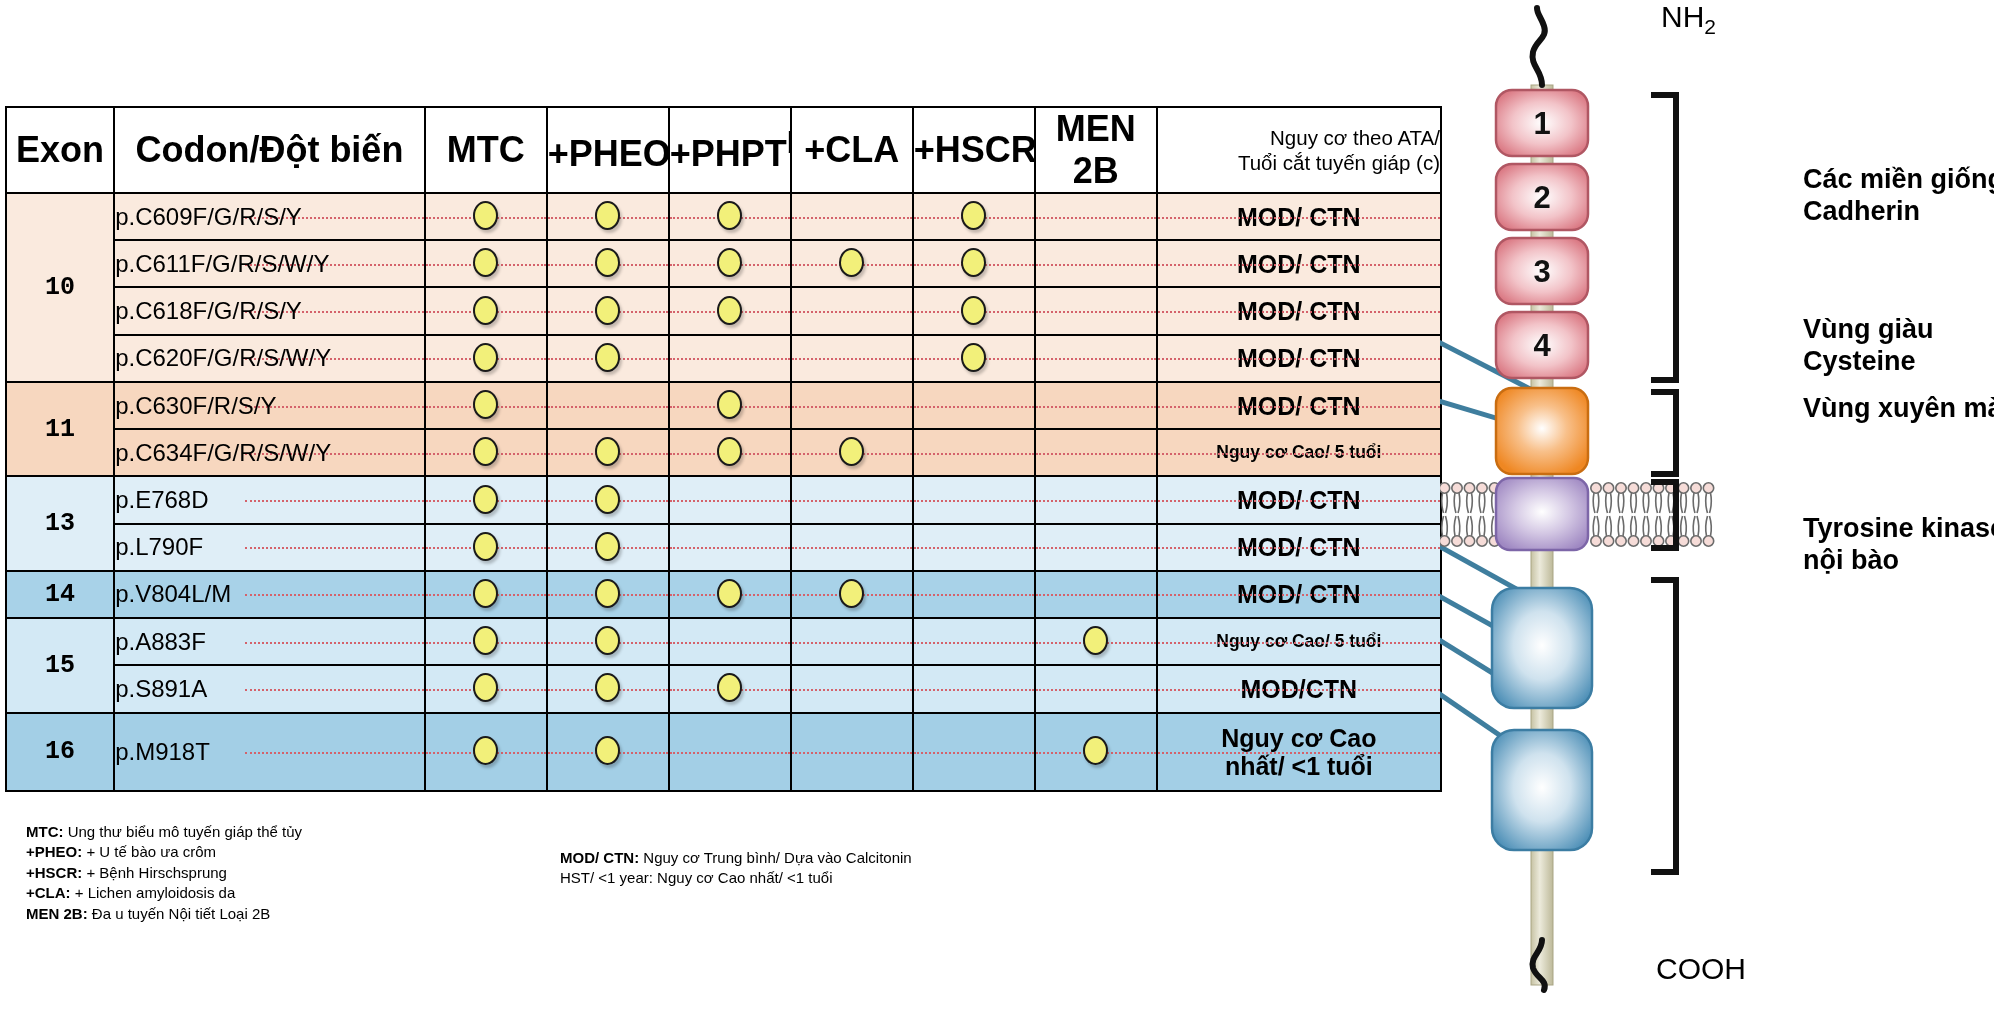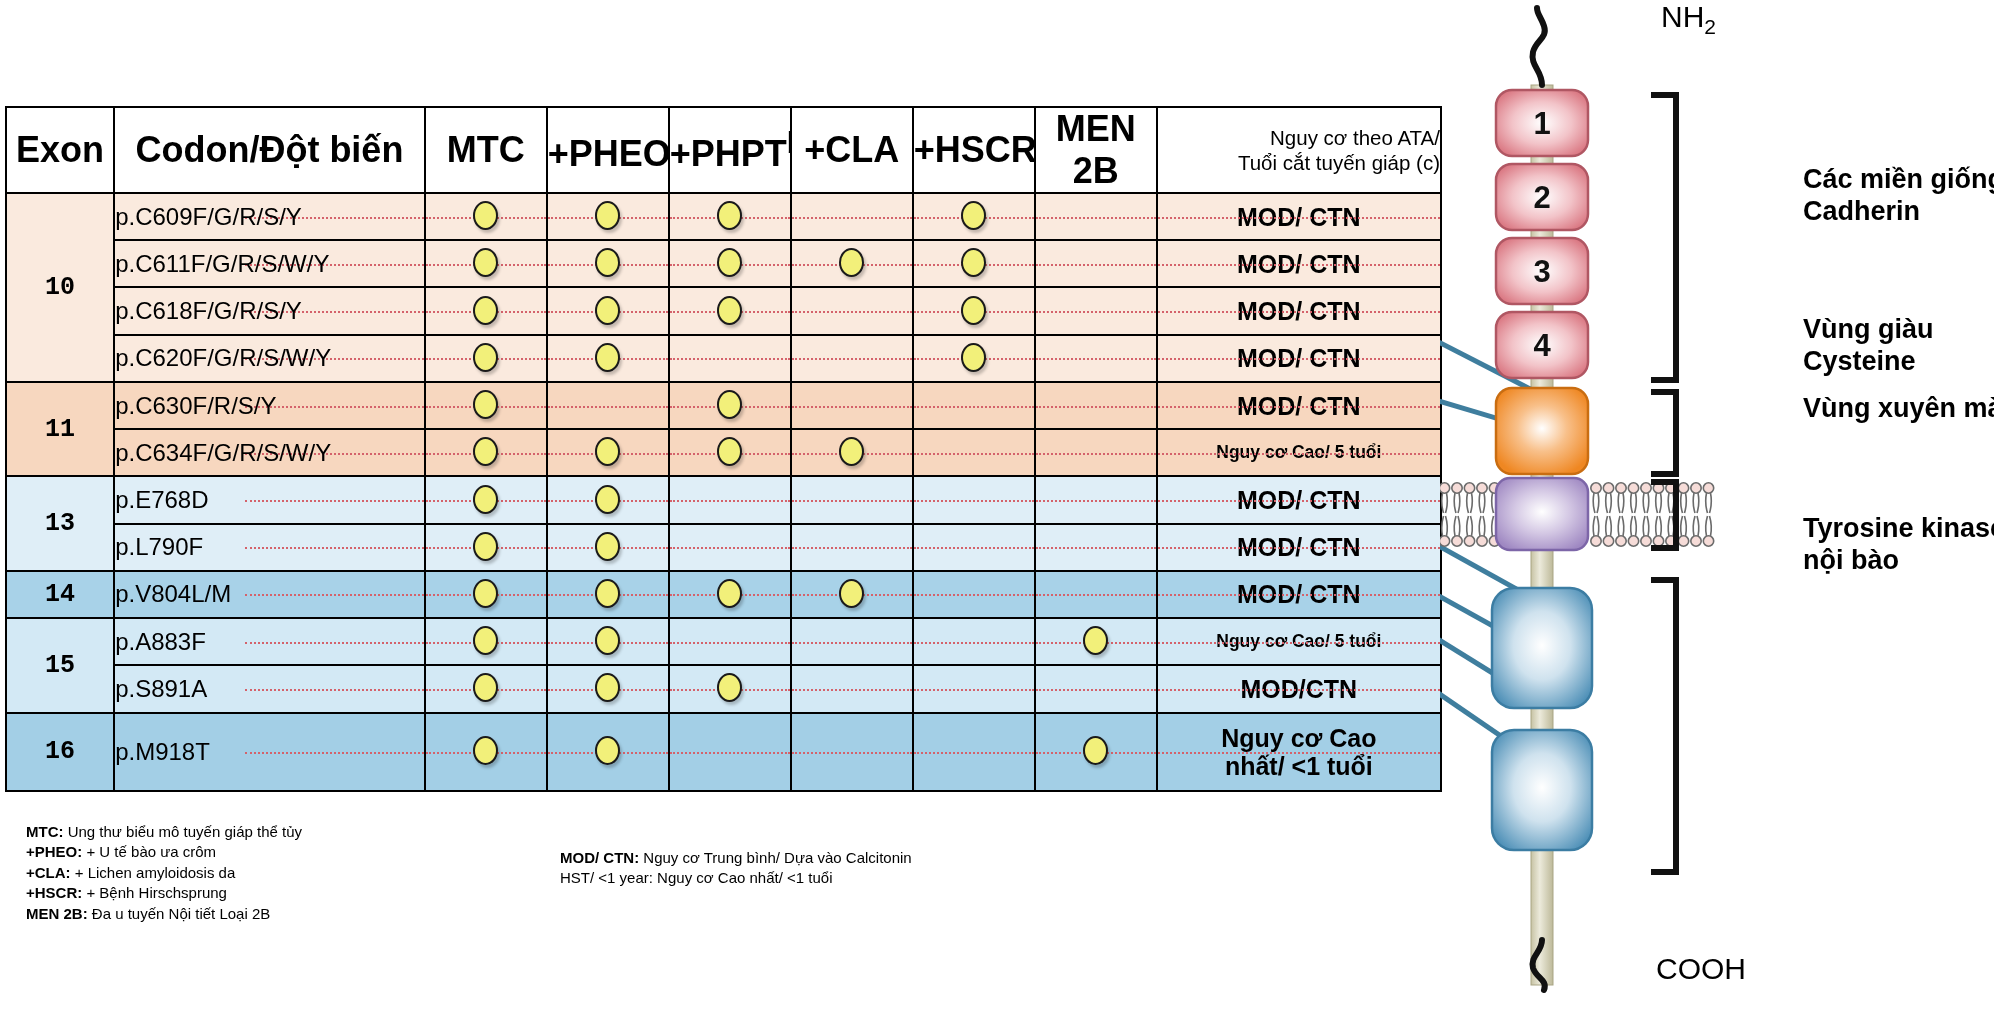--- a/index.html
+++ b/index.html
@@ -410,22 +410,22 @@
             <span>nhất/ &lt;1 tuổi</span>
           </td>
         </tr>
       </tbody>
   </table>
 </div>
 
 <div class="legend" id="legend-left">
     <div><b>MTC:</b><span> Ung thư biểu mô tuyến giáp thể tủy</span></div>
     <div><b>+PHEO:</b><span> + U tế bào ưa crôm</span></div>
+    <div><b>+HSCR:</b><span> + Bệnh Hirschsprung</span></div>
     <div><b>+CLA:</b><span> + Lichen amyloidosis da</span></div>
-    <div><b>+HSCR:</b><span> + Bệnh Hirschsprung</span></div>
     <div><b>MEN 2B:</b><span> Đa u tuyến Nội tiết Loại 2B</span></div>
   </div>
 <div class="legend" id="legend-right">
     <div><b>MOD/ CTN:</b><span> Nguy cơ Trung bình/ Dựa vào Calcitonin</span></div>
     <div><span>HST/ &lt;1 year: Nguy cơ Cao nhất/ &lt;1 tuổi</span></div>
   </div>
 
 <div id="protein">
   <svg width="554" height="1025" viewBox="0 0 554 1025">
     <defs>

